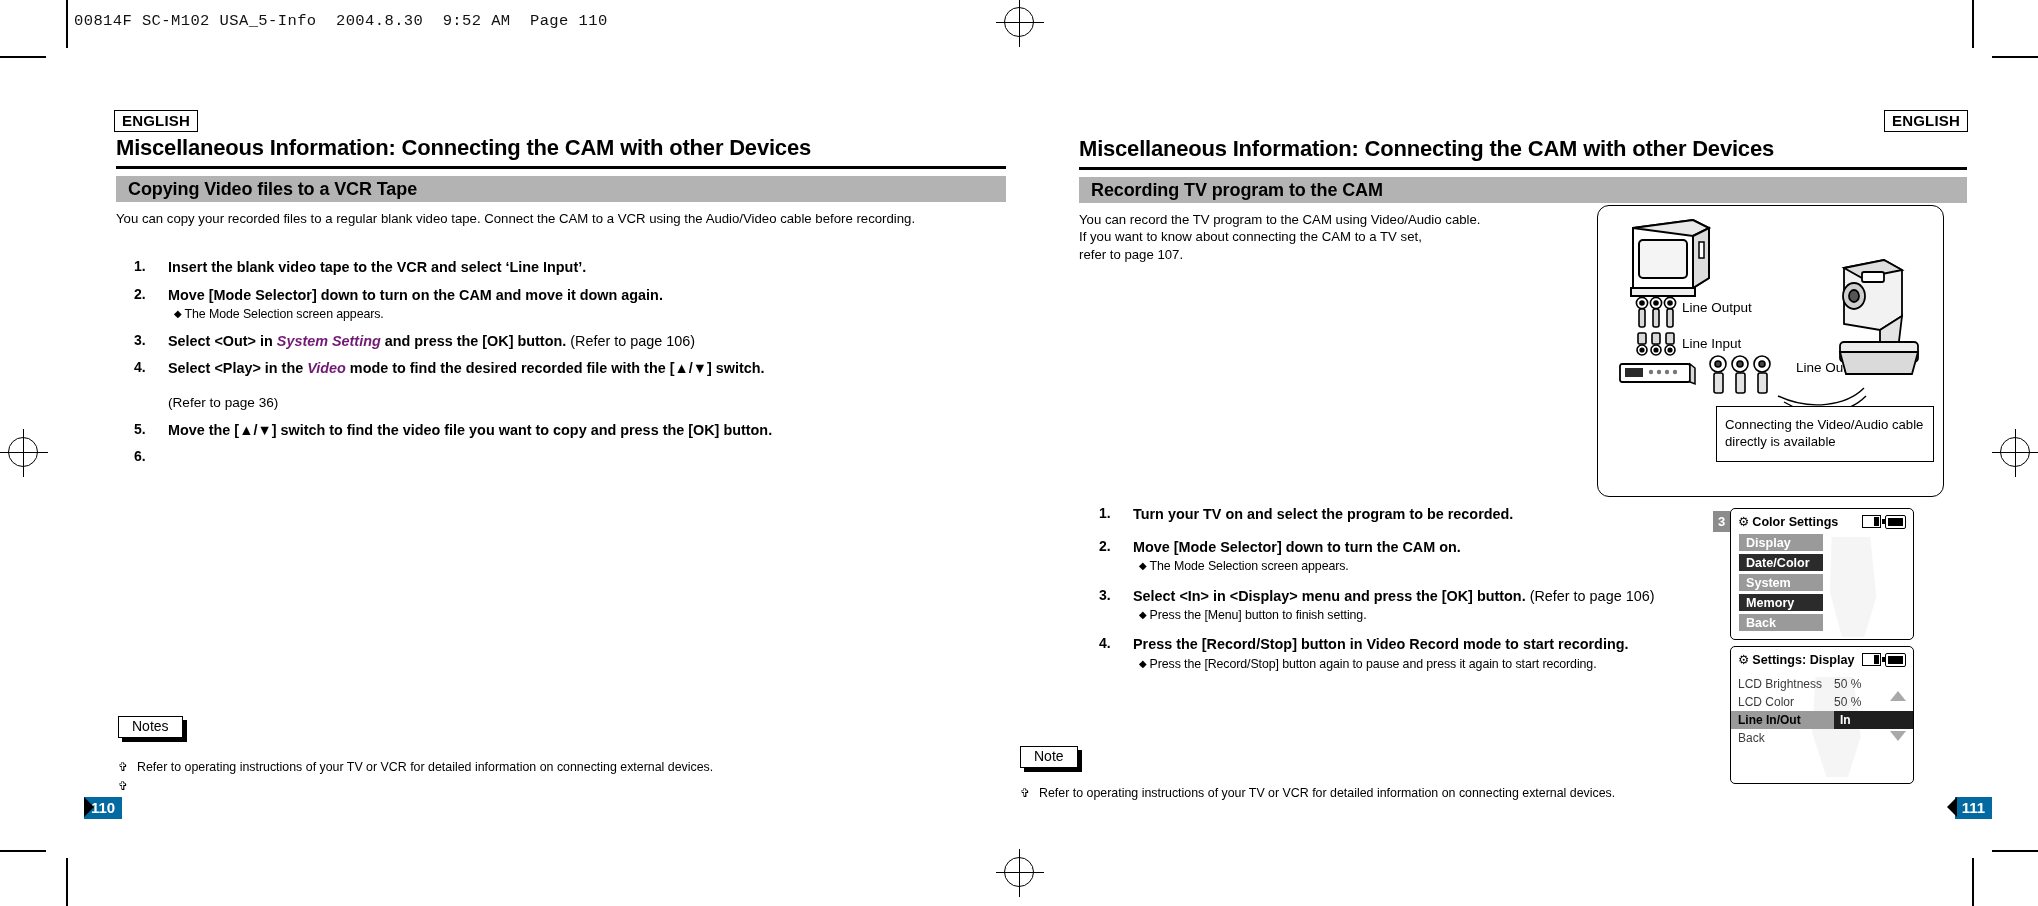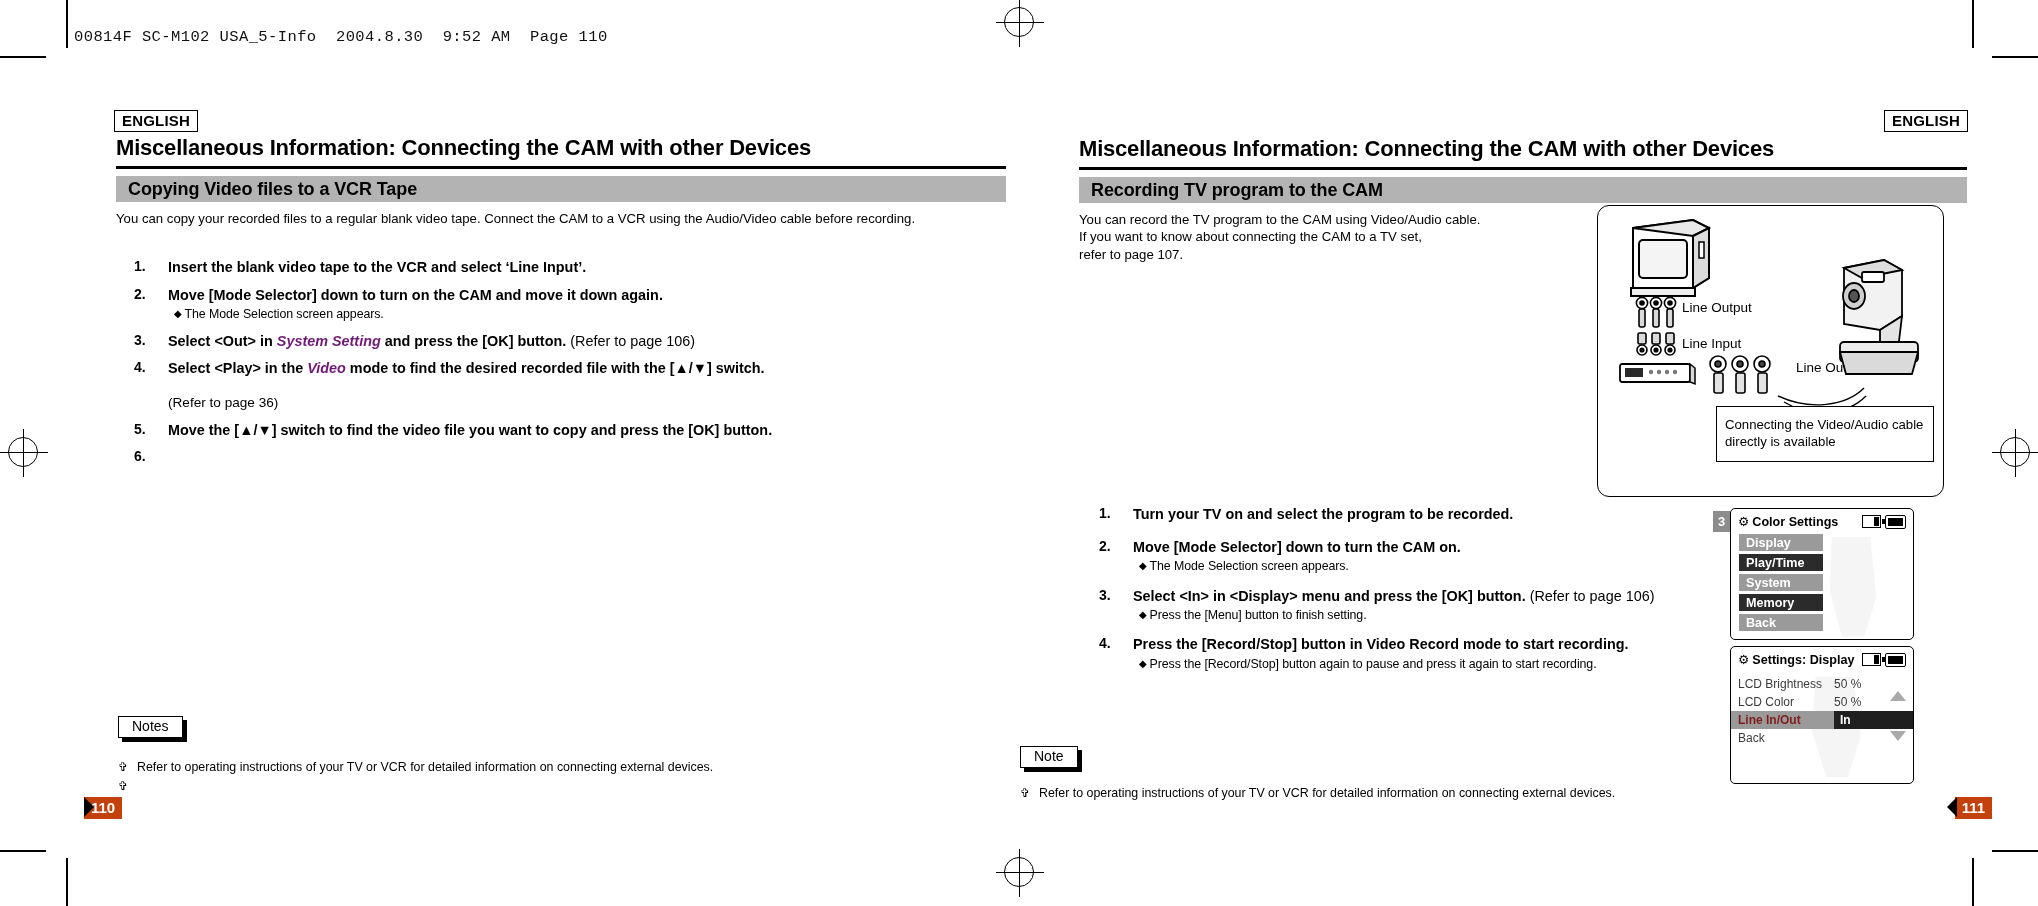--- a/index.html
+++ b/index.html
@@ -10,21 +10,21 @@
   .crop-line{position:absolute;background:#000;}
   .reg-mark{position:absolute;width:30px;height:30px;border-radius:50%;
             border:1px solid #000;box-sizing:border-box;}
   .reg-mark:before,.reg-mark:after{content:"";position:absolute;background:#000;}
   .reg-mark:before{left:50%;top:-9px;width:1px;height:48px;margin-left:-0.5px;}
   .reg-mark:after{top:50%;left:-9px;height:1px;width:48px;margin-top:-0.5px;}
 
   
   .file-header{position:absolute;left:74px;top:12px;
       font-family:"Liberation Mono","DejaVu Sans Mono",monospace;
-      font-size:15.5px;letter-spacing:.4px;color:#111;white-space:pre;margin-top:16px;}
+      font-size:15.5px;letter-spacing:.4px;color:#111;white-space:pre;}
 
   
   .page{position:absolute;top:0;}
   .page-left{left:0;width:1019px;height:906px;}
   .page-right{left:1019px;width:1019px;height:906px;}
 
   .lang-badge{position:absolute;border:1.5px solid #000;padding:1px 7px 2px 7px;
       font-size:15px;font-weight:bold;letter-spacing:.2px;line-height:1.15;}
 
   .chapter-title{position:absolute;font-size:22px;font-weight:bold;
@@ -51,21 +51,21 @@
 
   
   .note-tag{position:absolute;border:1.5px solid #000;background:#fff;
       padding:2px 13px 3px 13px;font-size:14px;line-height:1.1;
       box-shadow:4px 4px 0 #000;}
   .note-list{position:absolute;font-size:12.4px;line-height:1.5;}
   .note-list div{display:flex;}
   .note-list .mk{width:19px;flex:0 0 19px;font-size:12px;}
 
   
-  .folio{position:absolute;background:#c2410c;color:#fff;font-size:15px;
+  .folio{position:absolute;background:#0369a1;color:#fff;font-size:15px;
       font-weight:bold;padding:2px 7px 3px 7px;}
   .folio:before{content:"";position:absolute;}
 
   
   .figbox{position:absolute;border:1.5px solid #000;border-radius:12px;background:#fff;}
   .fig-label{position:absolute;font-size:13.5px;white-space:nowrap;}
   .callout{position:absolute;border:1.5px solid #000;background:#fff;
       font-size:13.2px;line-height:1.28;padding:10px 8px;}
 
   
@@ -86,21 +86,21 @@
   .menu-row{height:17px;display:flex;align-items:center;margin:0 0 3px 0;
       width:84px;padding-left:7px;font-size:12.6px;font-weight:bold;color:#fff;
       box-sizing:border-box;}
   .mr-gray{background:#9a9a9a;}
   .mr-dark{background:#2b2b2b;}
 
   .set-row{height:18px;display:flex;align-items:center;font-size:12px;
       color:#3b3b3b;padding-left:7px;box-sizing:border-box;}
   .set-row .lbl{width:96px;flex:0 0 96px;}
   .set-row .val{flex:1;}
-  .set-row.sel .lbl{background:#9a9a9a;color:#7f1d1d;font-weight:bold;height:18px;
+  .set-row.sel .lbl{background:#9a9a9a;color:#000000;font-weight:bold;height:18px;
       display:flex;align-items:center;padding-left:0;}
   .set-row.sel .val{background:#1f1f1f;color:#fff;font-weight:bold;height:18px;
       display:flex;align-items:center;padding-left:6px;}
   .arrow-up,.arrow-down{position:absolute;right:7px;width:0;height:0;
       border-left:8px solid transparent;border-right:8px solid transparent;}
   .arrow-up{border-bottom:10px solid #a9a9a9;}
   .arrow-down{border-top:10px solid #a9a9a9;}
 
   .step-badge{position:absolute;background:#8c8c8c;color:#fff;font-size:13px;
       font-weight:bold;width:17px;height:21px;display:flex;align-items:center;
@@ -349,21 +349,21 @@
         <span class="ico-batt"></span>
       </div>
     </div>
     <div class="ghost" style="left:92px;top:28px;width:86px;height:100px;background:#9b9b9b;
                 clip-path:polygon(10% 0,55% 0,62% 60%,48% 100%,22% 100%,8% 55%);"></div>
     <div class="lcd-rows" style="padding-left:8px;">
       <div class="menu-row mr-gray">
           <span>Display</span>
         </div>
       <div class="menu-row mr-dark">
-          <span>Play/Time</span>
+          <span>Date/Color</span>
         </div>
       <div class="menu-row mr-gray">
           <span>System</span>
         </div>
       <div class="menu-row mr-dark">
           <span>Memory</span>
         </div>
       <div class="menu-row mr-gray">
           <span>Back</span>
         </div>

